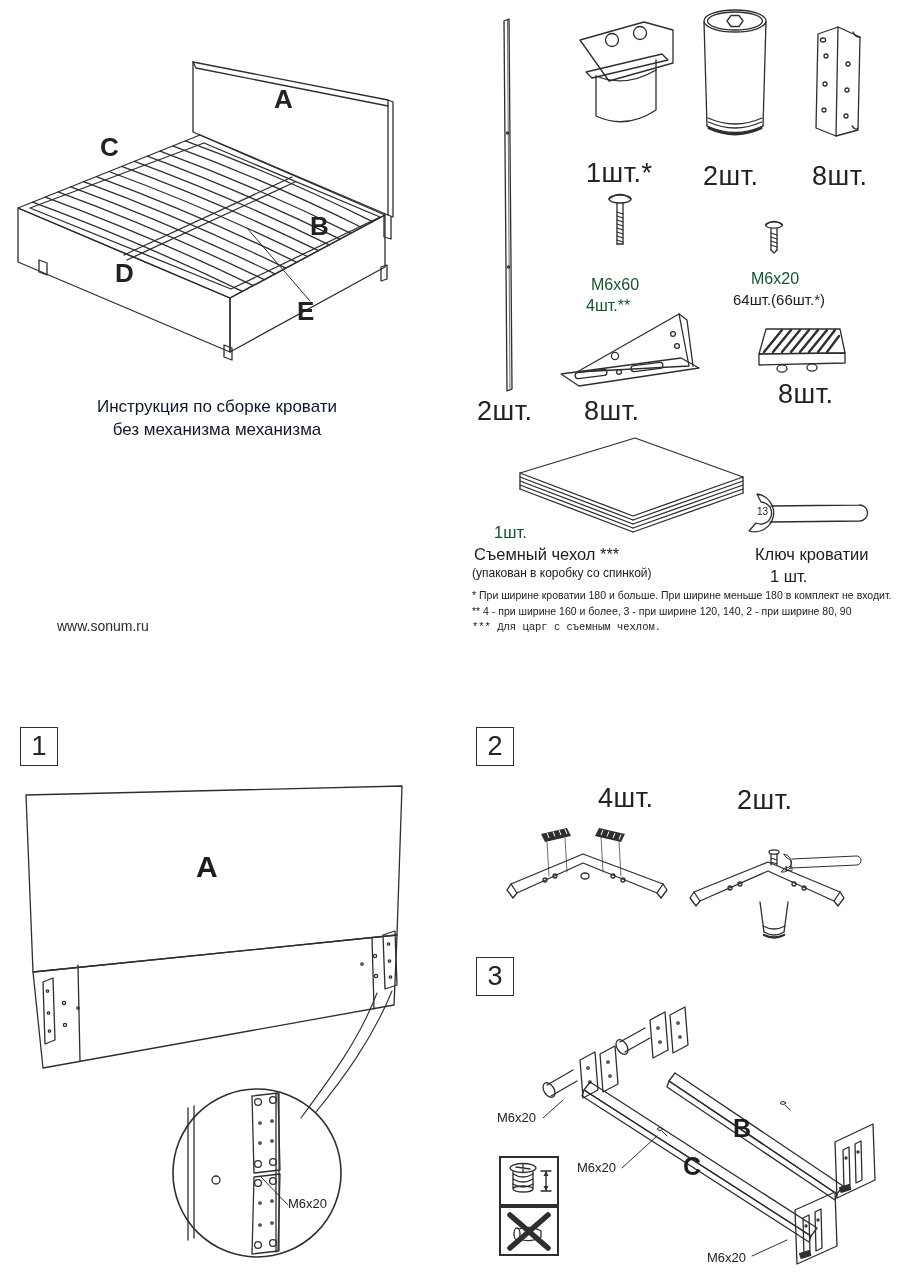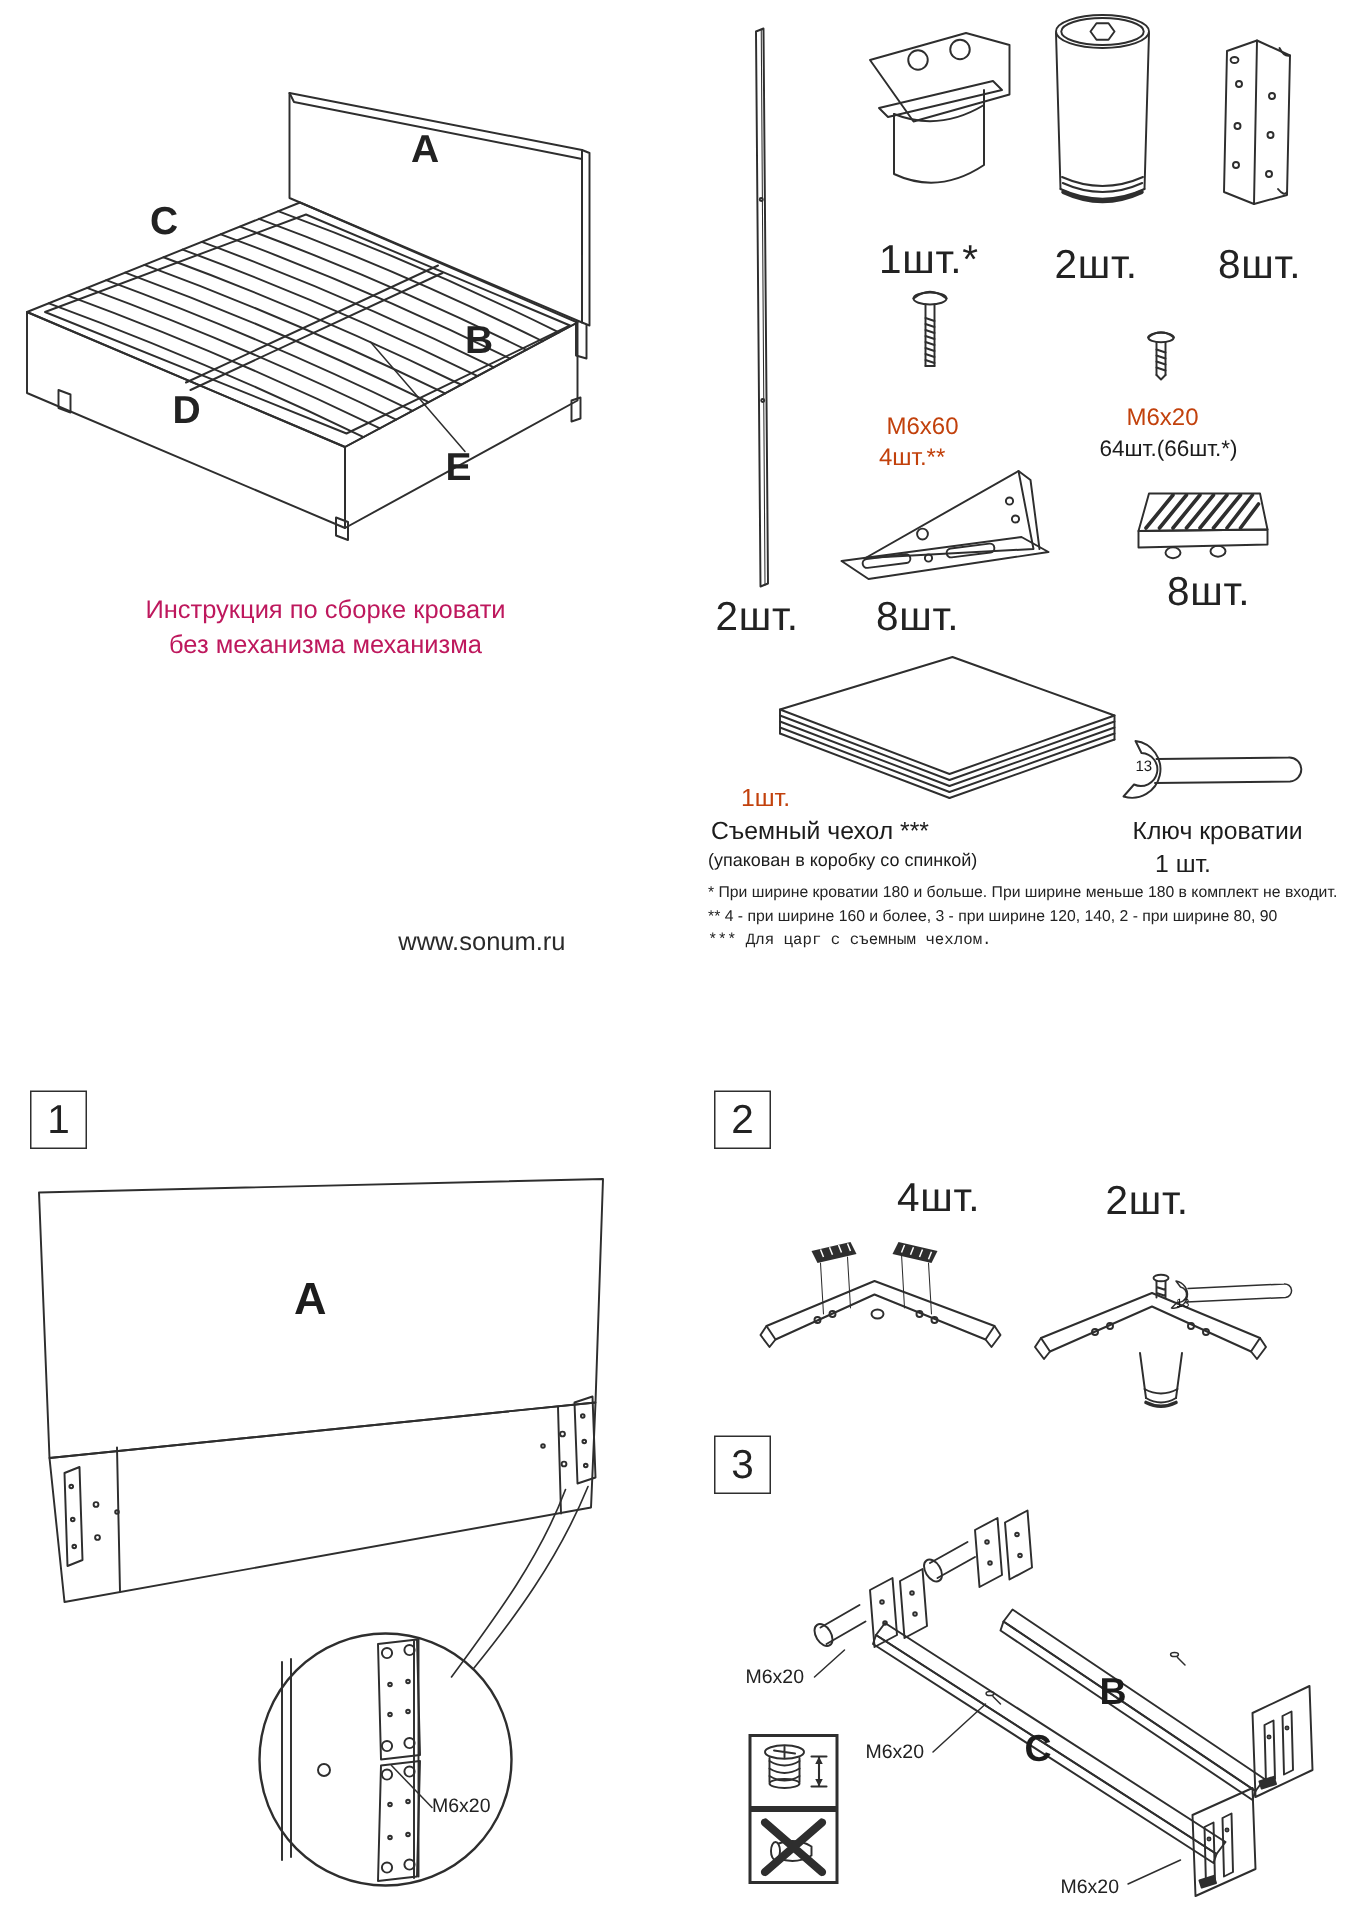--- a/index.html
+++ b/index.html
@@ -1,24 +1,24 @@
 <!DOCTYPE html>
 <html><head>
 <meta charset="utf-8">
 <style>
   html,body{margin:0;padding:0;background:#fff;}
   #page{position:relative;width:900px;height:1280px;background:#fff;overflow:hidden;
         font-family:"Liberation Sans",sans-serif;color:#1c1c1c;}
   .abs{position:absolute;white-space:nowrap;}
   .qty{font-size:27px;letter-spacing:.5px;color:#222;}
-  .qty-sm{font-size:16px;color:#c2410c;}
+  .qty-sm{font-size:16px;color:#14532d;}
   .lbl{font-size:13px;color:#222;}
   .big-letter{font-size:26px;font-weight:600;color:#222;}
-  .title{font-size:17px;line-height:23px;text-align:center;color:#be185d;}
-  .site{font-size:17px;text-align:right;color:#2a2a2a;}
+  .title{font-size:17px;line-height:23px;text-align:center;color:#0f172a;}
+  .site{font-size:14px;text-align:left;color:#2a2a2a;}
   .foot{font-size:10.5px;color:#222;}
   .stepbox{position:absolute;width:36px;height:37px;border:1.6px solid #2e2e2e;
            display:flex;align-items:center;justify-content:center;font-size:27px;color:#222;}
   .iconbox{position:absolute;width:56px;height:46px;border:2px solid #2e2e2e;background:#fff;
            display:flex;align-items:center;justify-content:center;}
   svg{display:block;}
   .ln{stroke:#2e2e2e;stroke-width:1.3;fill:none;stroke-linecap:round;stroke-linejoin:round;}
   .dk{fill:#2e2e2e;}
 </style>
 </head>

